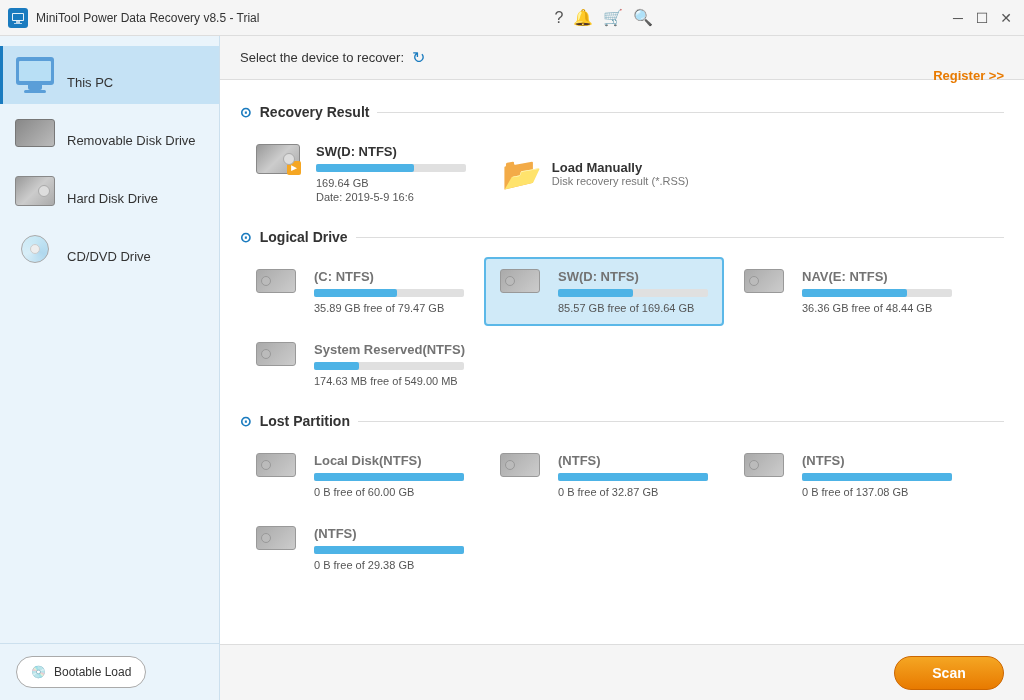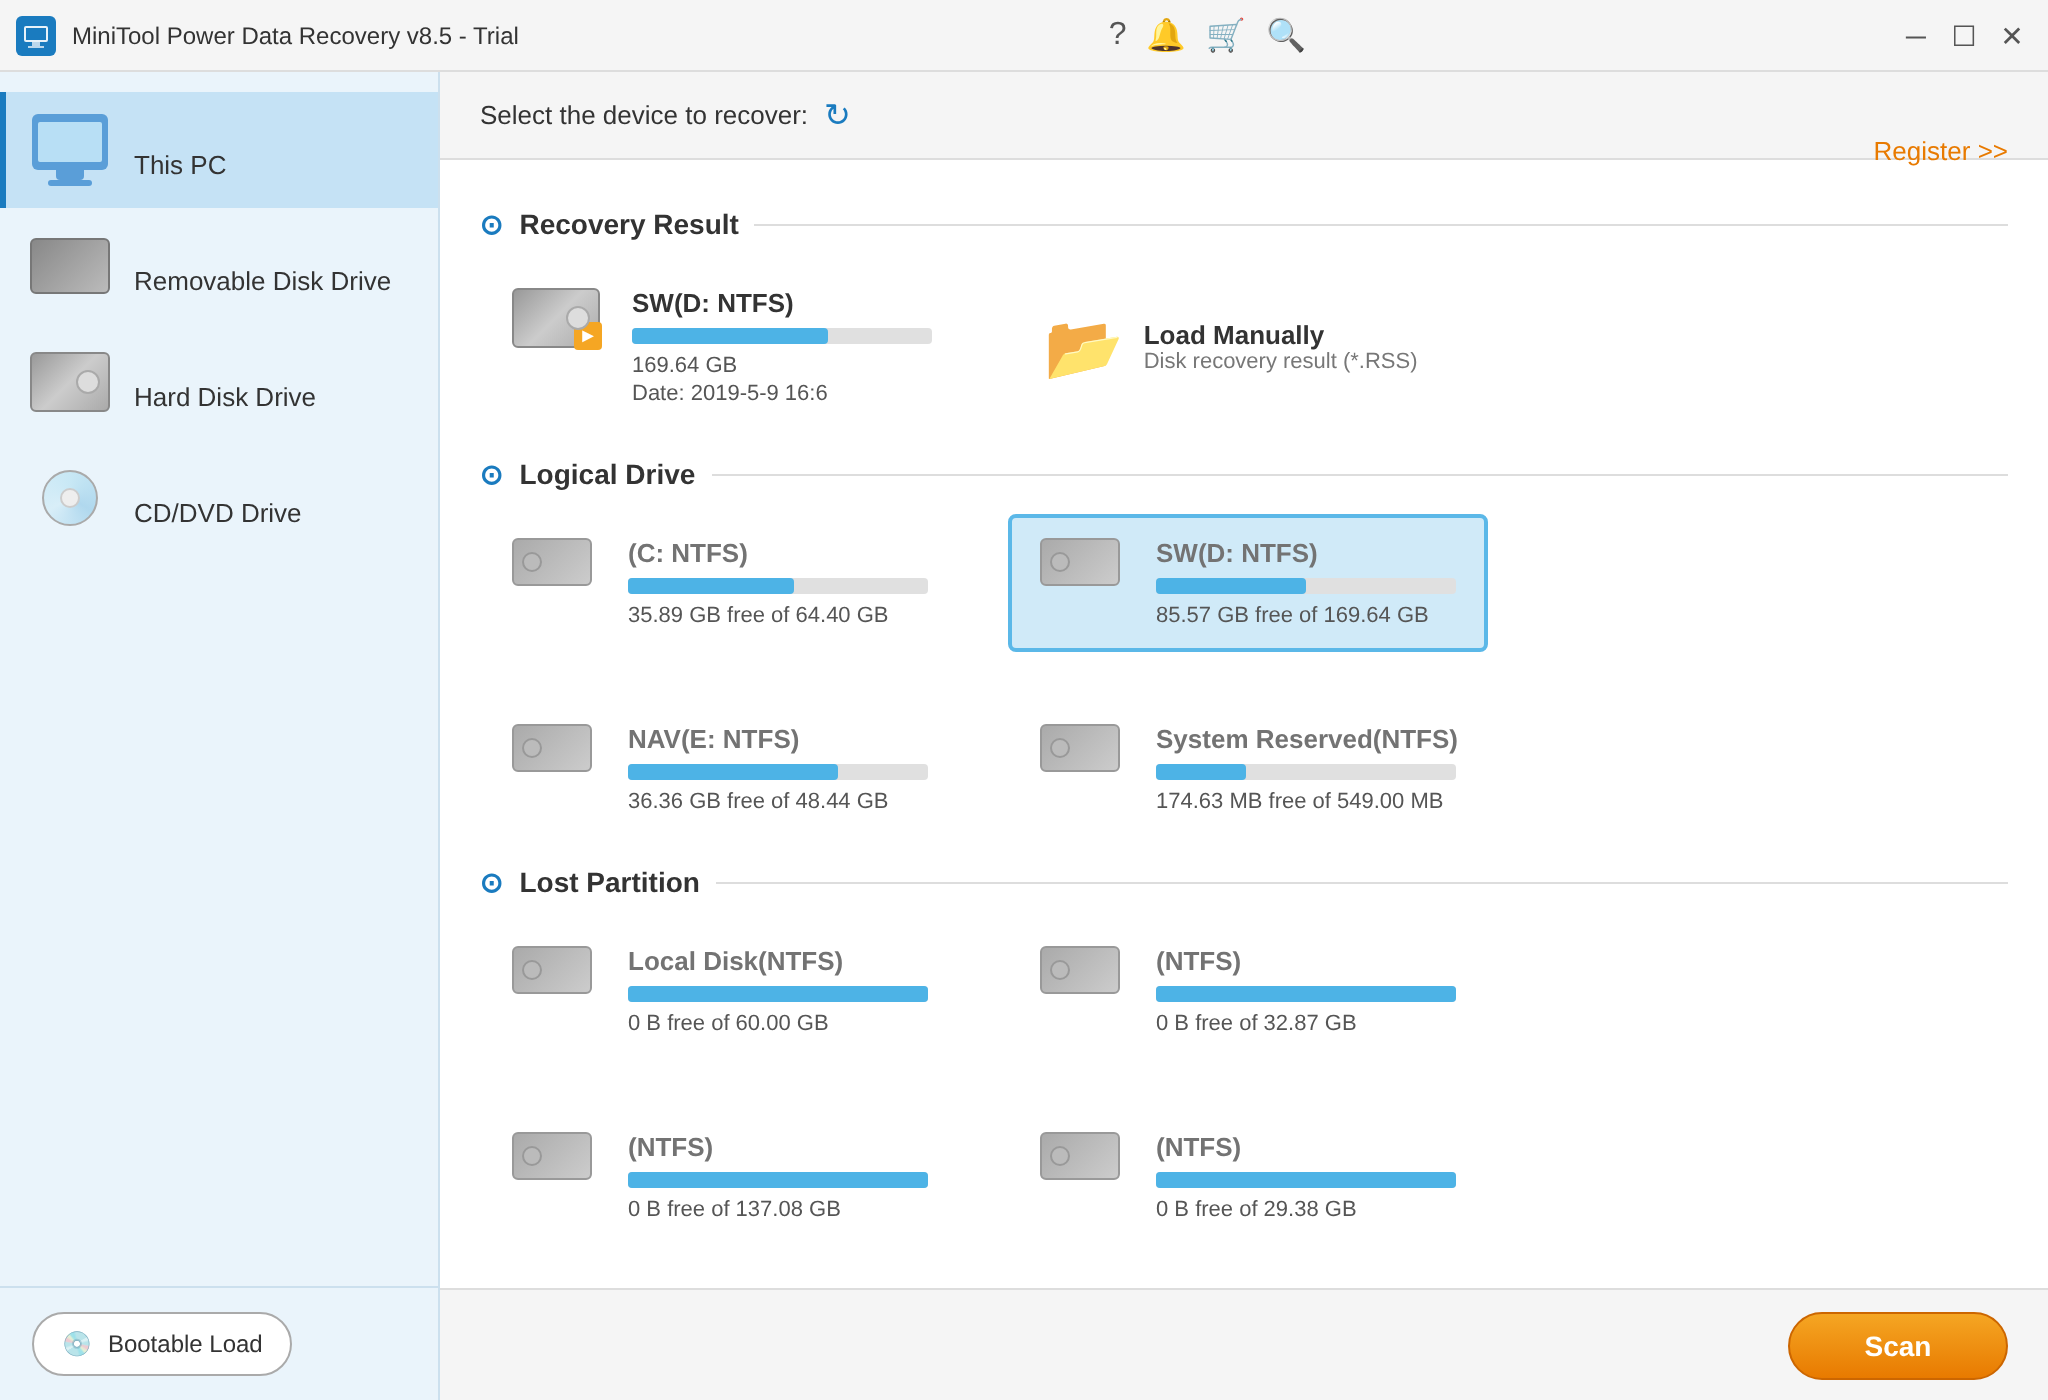--- a/index.html
+++ b/index.html
@@ -82,21 +82,21 @@
       background: #f5f5f5;
       border-bottom: 1px solid #ddd;
       padding: 10px 20px;
       display: flex;
       align-items: center;
       justify-content: space-between;
       height: 44px;
     }
     .top-bar-left { display: flex; align-items: center; gap: 8px; font-size: 13px; color: #333; }
     .refresh-icon { color: #1a7bbf; font-size: 16px; cursor: pointer; }
-    .register-link { color: #e87a00; font-size: 13px; font-weight: 400; cursor: pointer; text-decoration: none; margin-top: 36px; }
+    .register-link { color: #e87a00; font-size: 13px; font-weight: 700; cursor: pointer; text-decoration: none; margin-top: 36px; }
 
     
     .scroll-container { flex: 1; overflow-y: auto; position: relative; }
     .scroll-container::-webkit-scrollbar { width: 12px; }
     .scroll-container::-webkit-scrollbar-track { background: #f0f0f0; }
     .scroll-container::-webkit-scrollbar-thumb { background: #c0c0c0; border-radius: 2px; }
 
     .content-inner { padding: 10px 20px 20px; }
 
     
@@ -106,21 +106,21 @@
       gap: 8px;
       margin: 14px 0 12px;
       font-size: 14px;
       font-weight: 600;
       color: #333;
     }
     .section-line { flex: 1; height: 1px; background: #ddd; }
     .collapse-icon { color: #1a7bbf; font-size: 14px; cursor: pointer; }
 
     
-    .drive-grid { display: flex; flex-wrap: wrap; gap: 24px; margin-bottom: 10px; }
+    .drive-grid { display: flex; flex-wrap: wrap; gap: 4px; margin-bottom: 10px; }
 
     
     .drive-item {
       display: flex;
       align-items: flex-start;
       gap: 10px;
       padding: 10px 14px;
       border-radius: 4px;
       cursor: pointer;
       min-width: 200px;
@@ -411,21 +411,21 @@
 
           <div class="drive-item">
             <div class="drive-icon-container">
               <div class="small-hdd"></div>
             </div>
             <div class="drive-info">
               <span class="drive-name">(C: NTFS)</span>
               <div class="drive-bar-container">
                 <div class="drive-bar" style="width: 55%"></div>
               </div>
-              <span class="drive-size">35.89 GB free of 64.40 GB</span>
+              <span class="drive-size">35.89 GB free of 79.47 GB</span>
             </div>
           </div>
 
           <div class="drive-item selected">
             <div class="drive-icon-container">
               <div class="small-hdd"></div>
             </div>
             <div class="drive-info">
               <span class="drive-name">SW(D: NTFS)</span>
               <div class="drive-bar-container">

